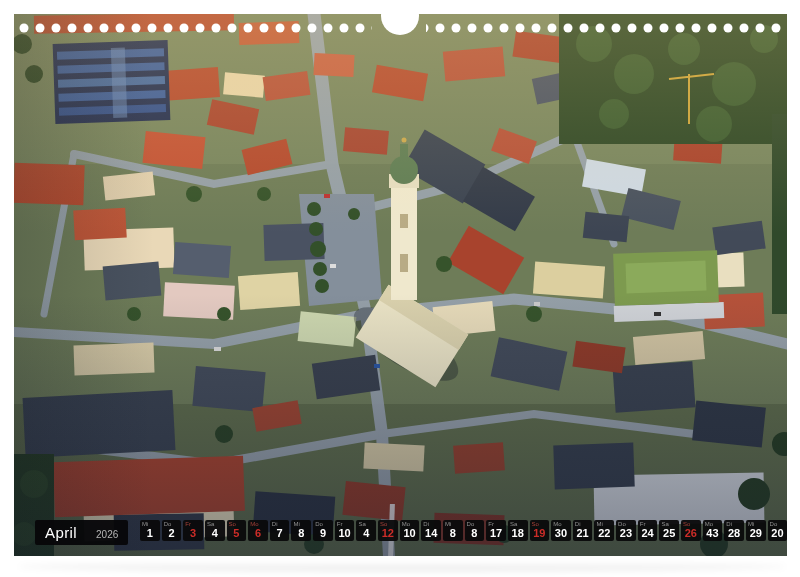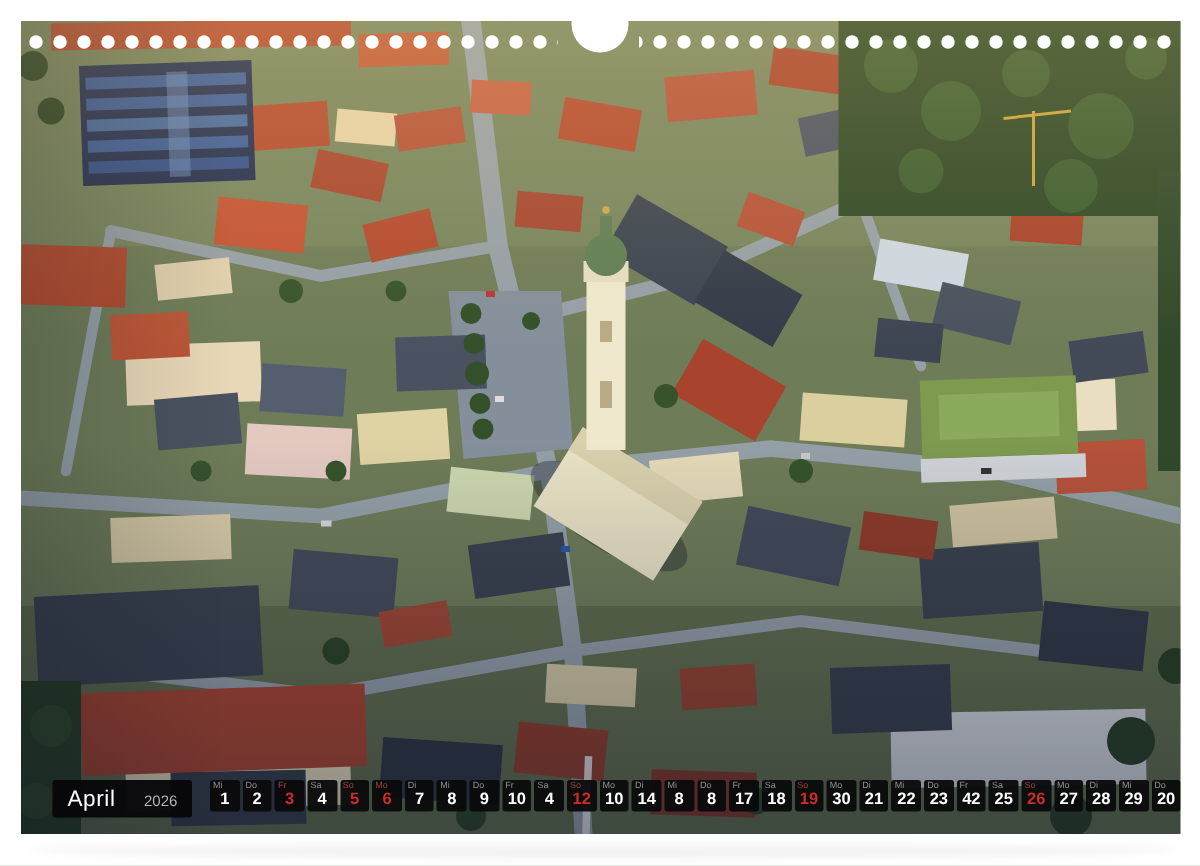--- a/index.html
+++ b/index.html
@@ -327,33 +327,33 @@
       <div class="day">
           <span class="wd">Mi</span>
           <span class="num">22</span>
         </div>
       <div class="day">
           <span class="wd">Do</span>
           <span class="num">23</span>
         </div>
       <div class="day">
           <span class="wd">Fr</span>
-          <span class="num">42</span>
+          <span class="num">24</span>
         </div>
       <div class="day">
           <span class="wd">Sa</span>
           <span class="num">25</span>
         </div>
       <div class="day holiday">
           <span class="wd">So</span>
           <span class="num">26</span>
         </div>
       <div class="day">
           <span class="wd">Mo</span>
-          <span class="num">27</span>
+          <span class="num">43</span>
         </div>
       <div class="day">
           <span class="wd">Di</span>
           <span class="num">28</span>
         </div>
       <div class="day">
           <span class="wd">Mi</span>
           <span class="num">29</span>
         </div>
       <div class="day">

